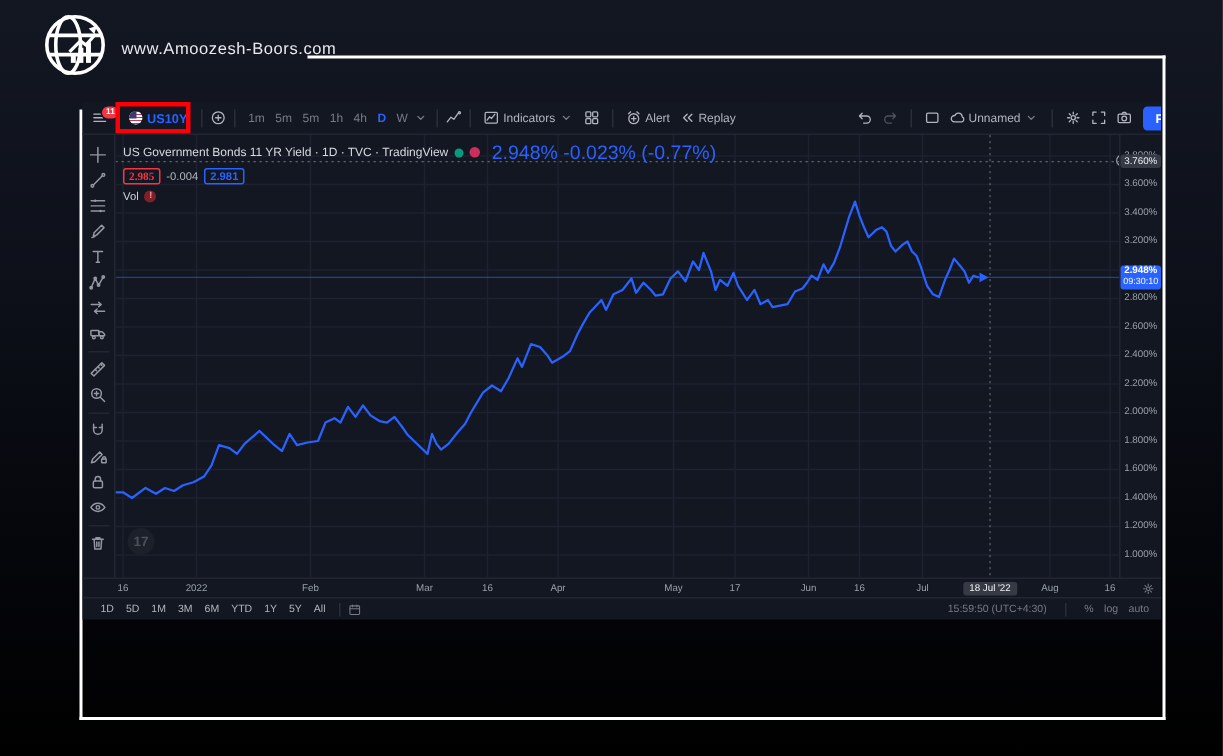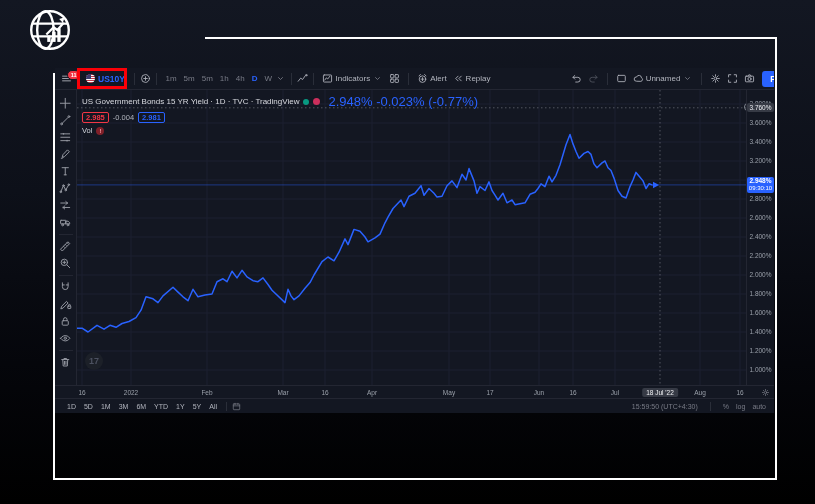--- a/index.html
+++ b/index.html
@@ -100,20 +100,21 @@
       <g stroke="none" fill="#fff">
         <rect x="21" y="30" width="3.6" height="7"></rect>
           <rect x="26.5" y="26" width="3.6" height="11"></rect>
           <rect x="32" y="22" width="3.6" height="15"></rect>
         <path d="M34 12l6-2-2 6z"></path>
       </g>
       <path d="M20 29l8-8 4 3 7-8" stroke="#fff" stroke-width="2.4"></path>
     </svg>
   </span>
   <span class="logo-text">
+    <span class="brand-url">www.Amoozesh-Boors.com</span>
   </span>
 </div>
 <div class="frame" style="left:205px;top:37px;width:572px;height:2px;"></div>
 <div class="frame" style="left:775px;top:37px;width:2px;height:443px;"></div>
 <div class="frame" style="left:53px;top:478px;width:724px;height:2px;"></div>
 <div class="frame" style="left:53px;top:73px;width:2px;height:407px;"></div>
 
 <div class="tv">
 
   <div class="tb">
@@ -385,27 +386,27 @@
         <line y1="0" y2="295" x1="623" x2="623" stroke="#1d2130" stroke-width="1"></line>
         <line y1="0" y2="295" x1="663" x2="663" stroke="#1d2130" stroke-width="1"></line>
         <line x1="583" x2="583" y1="0" y2="295" stroke="#9598a1" stroke-width="0.8" stroke-dasharray="1.5,2.5" opacity="0.6"></line>
         <line x1="0" x2="669" y1="17.8" y2="17.8" stroke="#9598a1" stroke-width="0.8" stroke-dasharray="1.5,2.5" opacity="0.6"></line>
         <line x1="0" x2="669" y1="94.9" y2="94.9" stroke="#2962ff" stroke-width="0.8" opacity="0.55"></line>
         <polyline points="0,238.2 5,238.2 11,242.0 20,235.3 27,239.2 33,235.3 39,237.3 45,233.5 52,231.5 59,227.7 64,220.2 69,206.8 76,208.8 81,212.6 86,205.9 96,197.3 101,202.1 106,206.8 111,210.7 116,199.3 121,206.8 128,205.0 135,204.0 140,191.7 146,188.8 150,191.7 155,181.2 160,187.9 165,180.3 170,186.9 176,190.7 181,191.7 186,187.9 191,194.5 195,200.2 208,212.6 211,199.3 214,205.9 217,209.7 222,205.9 228,198.3 233,192.6 237,185.0 245,171.7 251,167.0 257,170.8 262,162.2 268,148.9 271,154.6 277,139.4 283,141.3 288,147.0 291,151.8 298,147.9 303,144.1 308,132.8 311,127.1 316,118.5 324,110.0 327,116.6 332,106.2 338,103.3 344,95.7 347,105.2 352,98.5 357,103.3 360,107.1 365,106.2 370,95.7 375,90.9 380,97.6 385,84.3 389,90.0 392,78.6 397,90.9 400,103.3 403,96.6 408,100.5 412,91.9 415,100.5 418,105.2 421,110.0 426,103.3 430,112.8 435,110.0 438,114.7 443,113.8 448,112.8 453,104.3 458,102.3 461,98.5 464,93.8 468,96.6 472,86.2 475,91.9 479,85.3 483,74.8 489,54.8 493,44.4 496,53.9 499,61.5 502,68.2 507,63.4 511,61.5 514,64.4 517,73.9 520,77.7 525,72.9 528,71.0 531,77.7 534,80.5 537,88.1 541,100.5 545,106.2 549,108.0 553,96.6 556,90.0 559,82.4 563,87.2 566,90.9 569,98.5 572,93.8 575,94.9" fill="none" stroke="#2962ff" stroke-width="1.5" stroke-linejoin="round" stroke-linecap="round"></polyline>
         <polygon points="576,91.74000000000001 582,94.94000000000001 576,98.14000000000001" fill="#2962ff"></polygon>
       </svg>
     <div class="legend">
       <div class="lrow">
-        <span class="ltitle" id="legend-title">US Government Bonds 15 YR Yield · 1D · TVC · TradingView</span>
+        <span class="ltitle" id="legend-title">US Government Bonds 11 YR Yield · 1D · TVC · TradingView</span>
         <span class="dot" style="background:#089981;"></span>
         <span class="dot" style="background:#cc2f5c;width:7px;height:7px;"></span>
         <span class="lchange">2.948% -0.023% (-0.77%)</span>
       </div>
       <div class="lrow">
-        <span class="ohlc-box" style="border-color:#f23645;color:#f23645;">2.985</span>
+        <span class="ohlc-box" style="border-color:#f23645;color:#f23645;font-family:Liberation Serif, serif;">2.985</span>
         <span style="color:#b2b5be;font-size:7.5px;">-0.004</span>
         <span class="ohlc-box" style="border-color:#2962ff;color:#2962ff;">2.981</span>
       </div>
       <div class="lrow">
         <span style="color:#d1d4dc;font-size:7.5px;">Vol</span>
         <span class="vol-badge">!</span>
       </div>
     </div>
     <div class="watermark">17</div>
     <span class="alert-plus ic">

